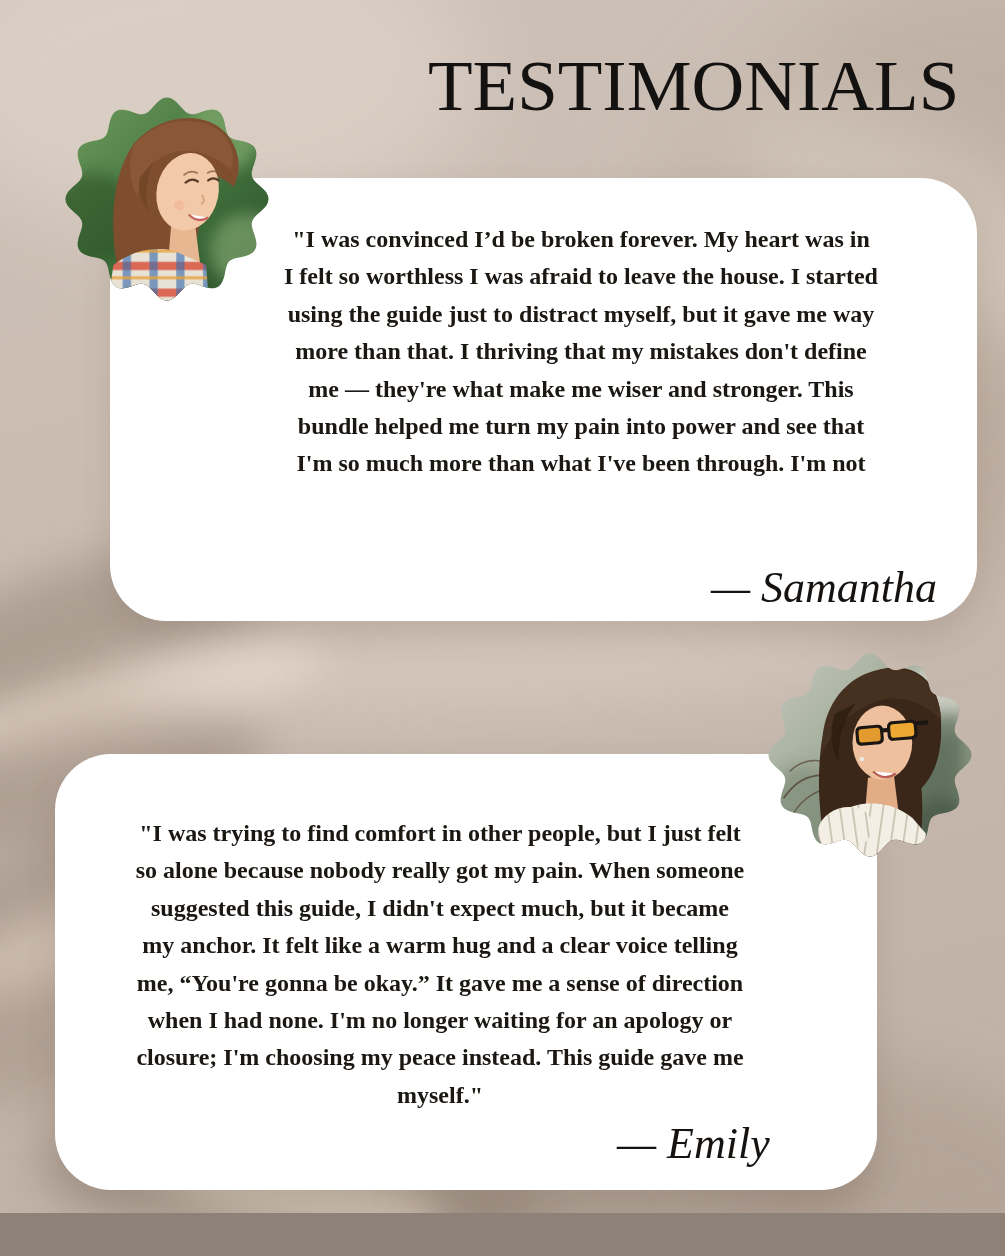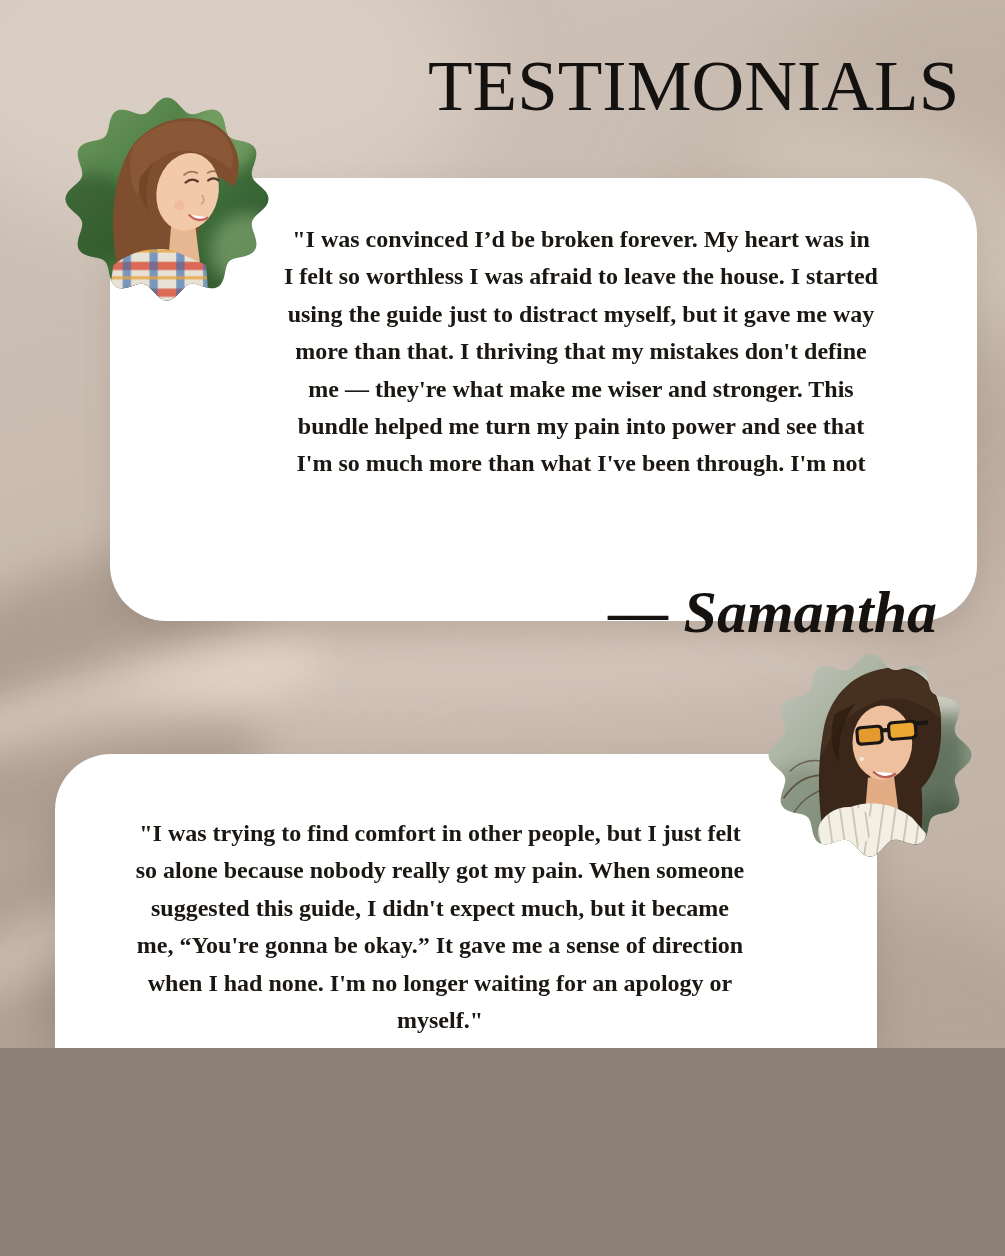--- a/index.html
+++ b/index.html
@@ -1,18 +1,18 @@
 <!DOCTYPE html>
 <html><head>
 <meta charset="utf-8">
 <style>
   * { margin:0; padding:0; box-sizing:border-box; }
   body { background:#8d8178; font-family:"Liberation Serif", serif; }
   .canvas{
-    position:relative; width:1005px; height:1048px; margin:0 auto;
+    position:relative; width:1005px; height:1213px; margin:0 auto;
     overflow:hidden;
     background:linear-gradient(165deg,#cdc1b8 0%,#cabcb1 35%,#c6b7ac 65%,#bfb0a4 100%);
   }
   
   .sh{ position:absolute; border-radius:50%; pointer-events:none; }
   .sh-toplight   { left:-80px;  top:-90px;   width:560px; height:330px; background:rgba(238,228,218,.38); filter:blur(45px); }
   .sh-trband     { right:-180px; top:-60px;  width:520px; height:680px; background:rgba(150,131,116,.22); filter:blur(48px); transform:rotate(32deg); }
   .sh-trlight    { right:-120px; top:140px;  width:420px; height:160px; background:rgba(236,225,214,.35); filter:blur(38px); transform:rotate(28deg); }
   .sh-l1 { left:-130px; top:565px;  width:430px; height:130px; background:rgba(136,118,104,.42); filter:blur(22px); transform:rotate(-18deg); }
   .sh-l2 { left:-60px;  top:660px;  width:390px; height:80px;  background:rgba(240,224,209,.5);  filter:blur(18px); transform:rotate(-14deg); }
@@ -46,22 +46,22 @@
     position:absolute; text-align:center;
     font-family:"Liberation Serif", serif; font-weight:700;
     font-size:24px; line-height:37.4px; color:#1b1712;
   }
   .quote .qline{ white-space:nowrap; }
   .quote1{ left:213px; top:221px; width:736px; }
   .quote2{ left:85px;  top:815px; width:710px; }
 
   .signature{
     position:absolute;
-    font-family:"Liberation Serif", serif; font-weight:700; font-style:italic;
-    font-size:60px; color:#15120f; white-space:nowrap;margin-top:16px;
+    font-family:"Liberation Serif", serif; font-weight:400; font-style:italic;
+    font-size:44px; color:#15120f; white-space:nowrap;
   }
   .sig1{ right:40px; bottom:10px; }
   .sig2{ right:80px; bottom:14px; }
 
   
   .photo{ position:absolute; width:206px; height:206px; }
   .photo1{ left:64px;  top:96px;  }
   .photo2{ left:767px; top:652px; }
   .photo svg{ width:100%; height:100%; display:block; }
 </style>
@@ -97,22 +97,24 @@
       <div class="qline">bundle helped me turn my pain into power and see that</div>
       <div class="qline">I'm so much more than what I've been through. I'm not</div>
     </div>
   <div class="signature sig1" style="right:68px; bottom:auto; top:562px; left:auto; position:absolute;">— Samantha</div>
 
   <section class="card card2"></section>
   <div class="quote quote2">
       <div class="qline">"I was trying to find comfort in other people, but I just felt</div>
       <div class="qline">so alone because nobody really got my pain. When someone</div>
       <div class="qline">suggested this guide, I didn't expect much, but it became</div>
+      <div class="qline">my anchor. It felt like a warm hug and a clear voice telling</div>
       <div class="qline">me, “You're gonna be okay.” It gave me a sense of direction</div>
       <div class="qline">when I had none. I'm no longer waiting for an apology or</div>
+      <div class="qline">closure; I'm choosing my peace instead. This guide gave me</div>
       <div class="qline">myself."</div>
     </div>
   <div class="signature sig2" style="left:617px; top:1118px; right:auto; bottom:auto; position:absolute;">— Emily</div>
 
   <div class="photo photo1">
     <svg viewBox="0 0 200 200">
       <defs>
         <clipPath id="flower1">
             <path class="flower-path" d="M198.6,100.0L198.0,103.4L196.2,106.7L193.5,109.8L190.4,112.7L187.3,115.4L184.7,118.0L183.0,120.7L182.2,123.6L182.4,126.8L183.3,130.3L184.7,134.2L185.9,138.3L186.7,142.3L186.6,146.0L185.4,149.3L183.2,152.0L179.9,153.9L176.1,155.3L172.0,156.2L167.9,157.0L164.4,158.0L161.5,159.4L159.4,161.5L158.0,164.4L157.0,167.9L156.2,172.0L155.3,176.1L153.9,179.9L152.0,183.2L149.3,185.4L146.0,186.6L142.3,186.7L138.3,185.9L134.2,184.7L130.3,183.3L126.8,182.4L123.6,182.2L120.7,183.0L118.0,184.7L115.4,187.3L112.7,190.4L109.8,193.5L106.7,196.2L103.4,198.0L100.0,198.6L96.6,198.0L93.3,196.2L90.2,193.5L87.3,190.4L84.6,187.3L82.0,184.7L79.3,183.0L76.4,182.2L73.2,182.4L69.7,183.3L65.8,184.7L61.7,185.9L57.7,186.7L54.0,186.6L50.7,185.4L48.0,183.2L46.1,179.9L44.7,176.1L43.8,172.0L43.0,167.9L42.0,164.4L40.6,161.5L38.5,159.4L35.6,158.0L32.1,157.0L28.0,156.2L23.9,155.3L20.1,153.9L16.8,152.0L14.6,149.3L13.4,146.0L13.3,142.3L14.1,138.3L15.3,134.2L16.7,130.3L17.6,126.8L17.8,123.6L17.0,120.7L15.3,118.0L12.7,115.4L9.6,112.7L6.5,109.8L3.8,106.7L2.0,103.4L1.4,100.0L2.0,96.6L3.8,93.3L6.5,90.2L9.6,87.3L12.7,84.6L15.3,82.0L17.0,79.3L17.8,76.4L17.6,73.2L16.7,69.7L15.3,65.8L14.1,61.7L13.3,57.7L13.4,54.0L14.6,50.7L16.8,48.0L20.1,46.1L23.9,44.7L28.0,43.8L32.1,43.0L35.6,42.0L38.5,40.6L40.6,38.5L42.0,35.6L43.0,32.1L43.8,28.0L44.7,23.9L46.1,20.1L48.0,16.8L50.7,14.6L54.0,13.4L57.7,13.3L61.7,14.1L65.8,15.3L69.7,16.7L73.2,17.6L76.4,17.8L79.3,17.0L82.0,15.3L84.6,12.7L87.3,9.6L90.2,6.5L93.3,3.8L96.6,2.0L100.0,1.4L103.4,2.0L106.7,3.8L109.8,6.5L112.7,9.6L115.4,12.7L118.0,15.3L120.7,17.0L123.6,17.8L126.8,17.6L130.3,16.7L134.2,15.3L138.3,14.1L142.3,13.3L146.0,13.4L149.3,14.6L152.0,16.8L153.9,20.1L155.3,23.9L156.2,28.0L157.0,32.1L158.0,35.6L159.4,38.5L161.5,40.6L164.4,42.0L167.9,43.0L172.0,43.8L176.1,44.7L179.9,46.1L183.2,48.0L185.4,50.7L186.6,54.0L186.7,57.7L185.9,61.7L184.7,65.8L183.3,69.7L182.4,73.2L182.2,76.4L183.0,79.3L184.7,82.0L187.3,84.6L190.4,87.3L193.5,90.2L196.2,93.3L198.0,96.6L198.6,100.0Z"></path>
           </clipPath>

